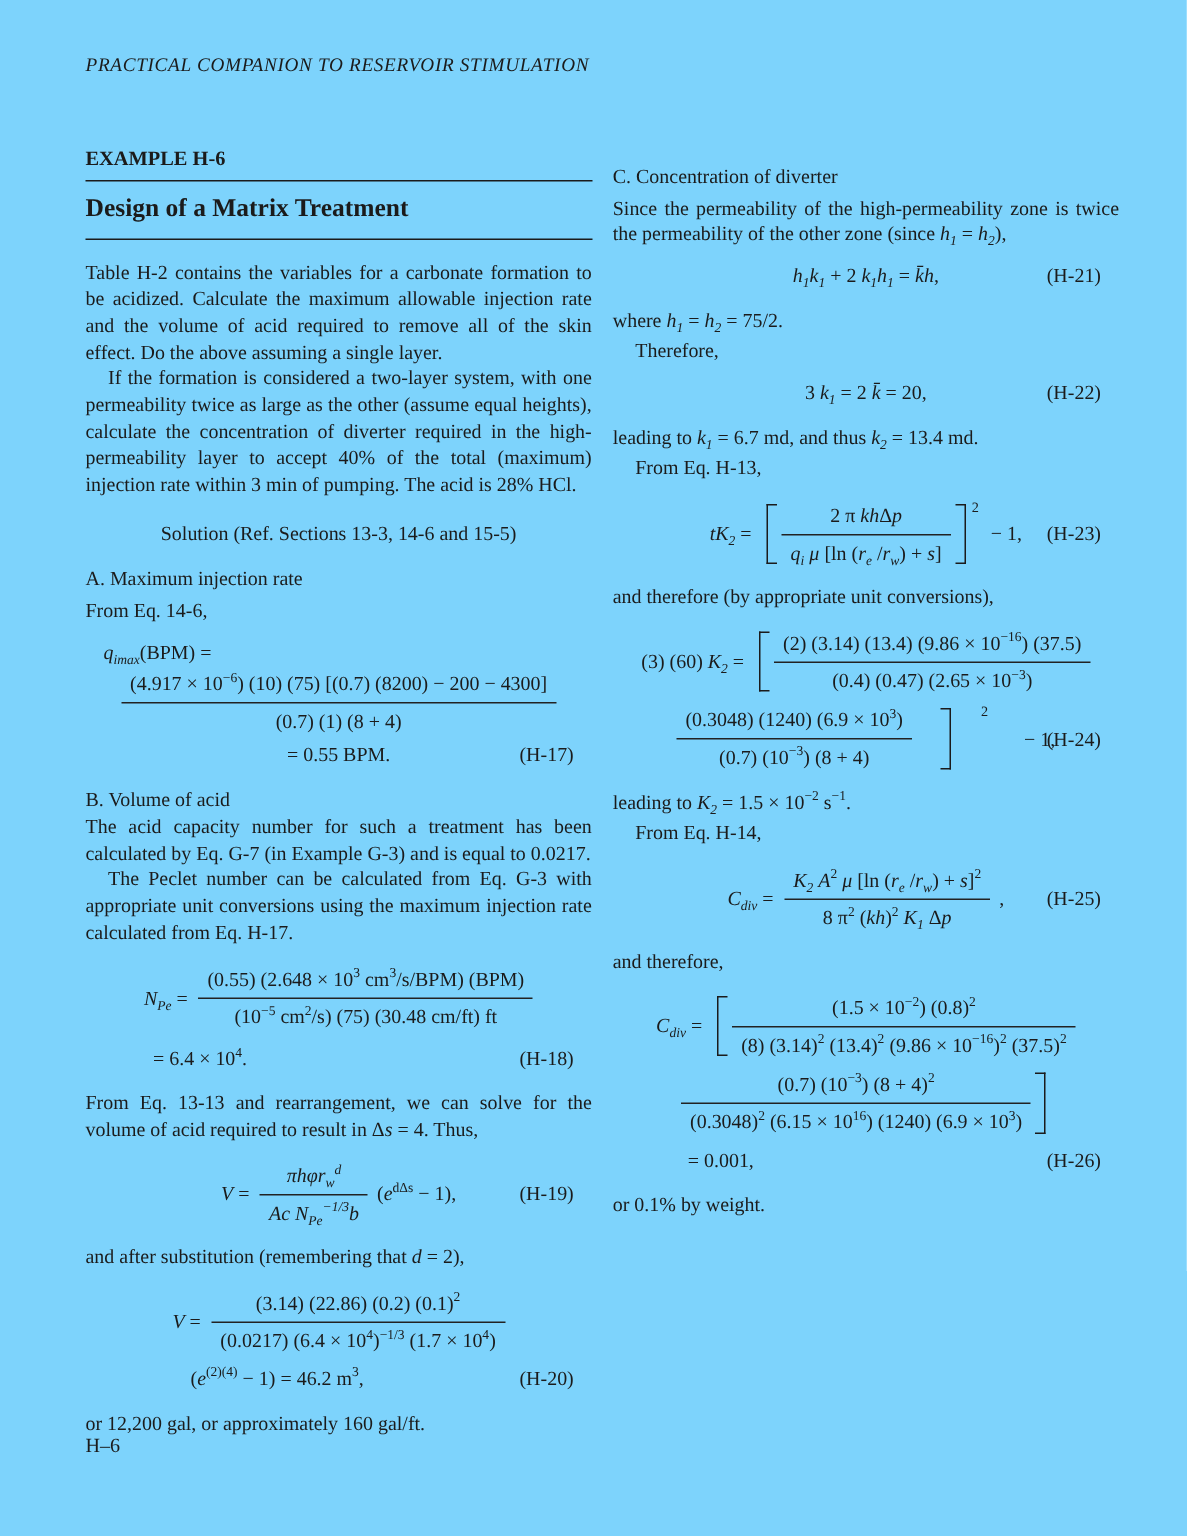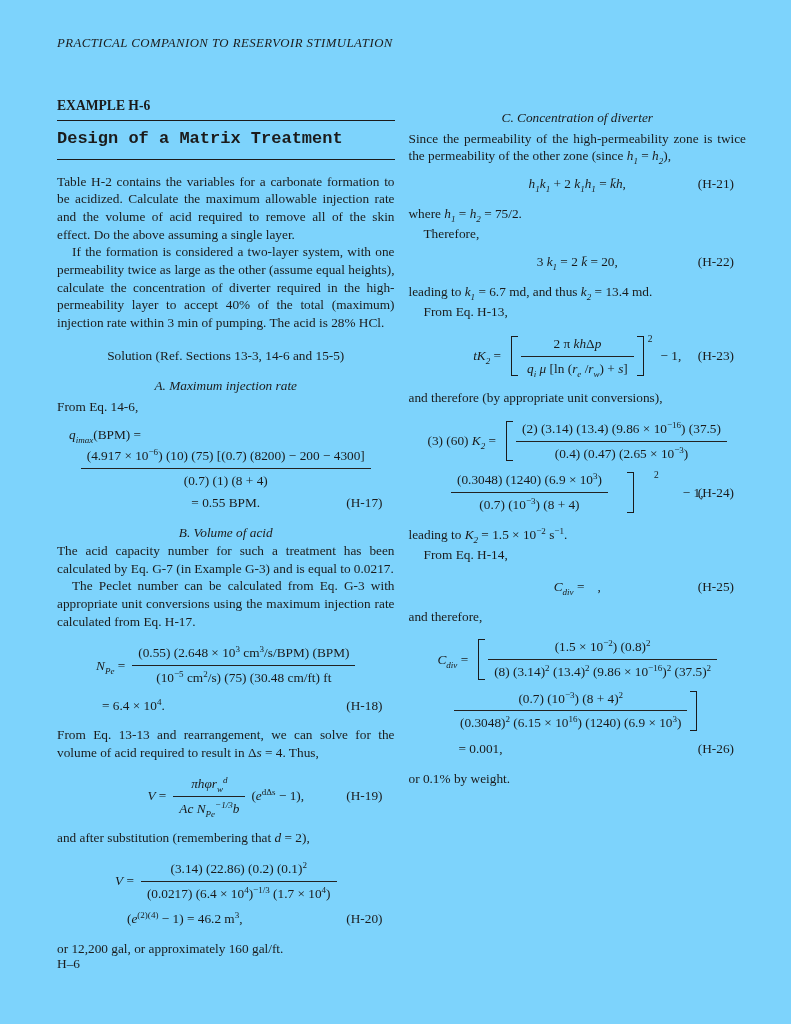--- a/index.html
+++ b/index.html
@@ -10,25 +10,25 @@
     color:#1b1b1b;
     position:relative;
     overflow:hidden;
   }
   .sheet{position:absolute;inset:0;background:#7dd3fc;padding:36px 45px 0 57px;box-sizing:border-box;}
   .runhead{font-style:italic;font-size:12.8px;letter-spacing:.45px;text-align:left;}
   .cols{display:flex;gap:14px;margin-top:46px;}
   .col{width:338px;font-size:13.3px;line-height:1.33;text-align:justify;}
   .col.right{padding-top:12px;}
   .example{font-weight:bold;font-size:13.6px;text-align:left;padding-bottom:5px;border-bottom:1.6px solid #1b1b1b;}
-  .btitle{font-weight:bold;font-size:17px;text-align:left;padding:7px 0 8px;border-bottom:1.8px solid #1b1b1b;margin-bottom:13px;font-family:Liberation Mono, monospace;}
+  .btitle{font-weight:bold;font-size:17px;text-align:left;padding:7px 0 8px;border-bottom:1.8px solid #1b1b1b;margin-bottom:13px;}
   .p{margin:0;}
   .ind{text-indent:15px;}
   .solution{font-weight:normal;text-align:center;margin-top:15px;}
-  .subhead{font-style:italic;text-align:center;margin-top:13px;}
+  .subhead{text-align:left;margin-top:13px;}
   .line{text-align:left;margin-top:3px;}
   .eq{margin:10px 0 12px;text-align:left;}
   .eqline{position:relative;display:flex;align-items:center;justify-content:center;margin:4px 0;}
   .eqline.lhsline{justify-content:flex-start;padding-left:12px;}
   .eqnum{position:absolute;right:12px;top:50%;transform:translateY(-50%);}
   .frac{display:inline-flex;flex-direction:column;text-align:center;vertical-align:middle;}
   .frac .fn{padding:0 6px 3px;border-bottom:1.1px solid #222;}
   .frac .fd{padding:3px 6px 0;}
   .lhs{margin-right:7px;white-space:nowrap;}
   .tail{margin-left:6px;white-space:nowrap;}
@@ -192,20 +192,24 @@
           <span class="eqnum">(H-24)</span>
         </div>
       </div>
 
       <div class="line">leading to <i>K<sub>2</sub></i> = 1.5 × 10<sup>−2</sup> s<sup>−1</sup>.</div>
       <div class="line ind">From Eq. H-14,</div>
 
       <div class="eq" style="margin-top:14px;">
         <div class="eqline">
           <span class="lhs"><i>C<sub>div</sub></i> =</span>
+          <span class="frac">
+            <span class="fn"><i>K<sub>2</sub></i> <i>A</i><sup>2</sup> <i>μ</i> [ln (<i>r<sub>e</sub></i> /<i>r<sub>w</sub></i>) + <i>s</i>]<sup>2</sup></span>
+            <span class="fd">8 π<sup>2</sup> (<i>kh</i>)<sup>2</sup> <i>K<sub>1</sub></i> Δ<i>p</i></span>
+          </span>
           <span class="tail">,</span>
           <span class="eqnum">(H-25)</span>
         </div>
       </div>
 
       <div class="line">and therefore,</div>
 
       <div class="eq" style="margin-top:13px;">
         <div class="eqline">
           <span class="lhs"><i>C<sub>div</sub></i> =</span>

